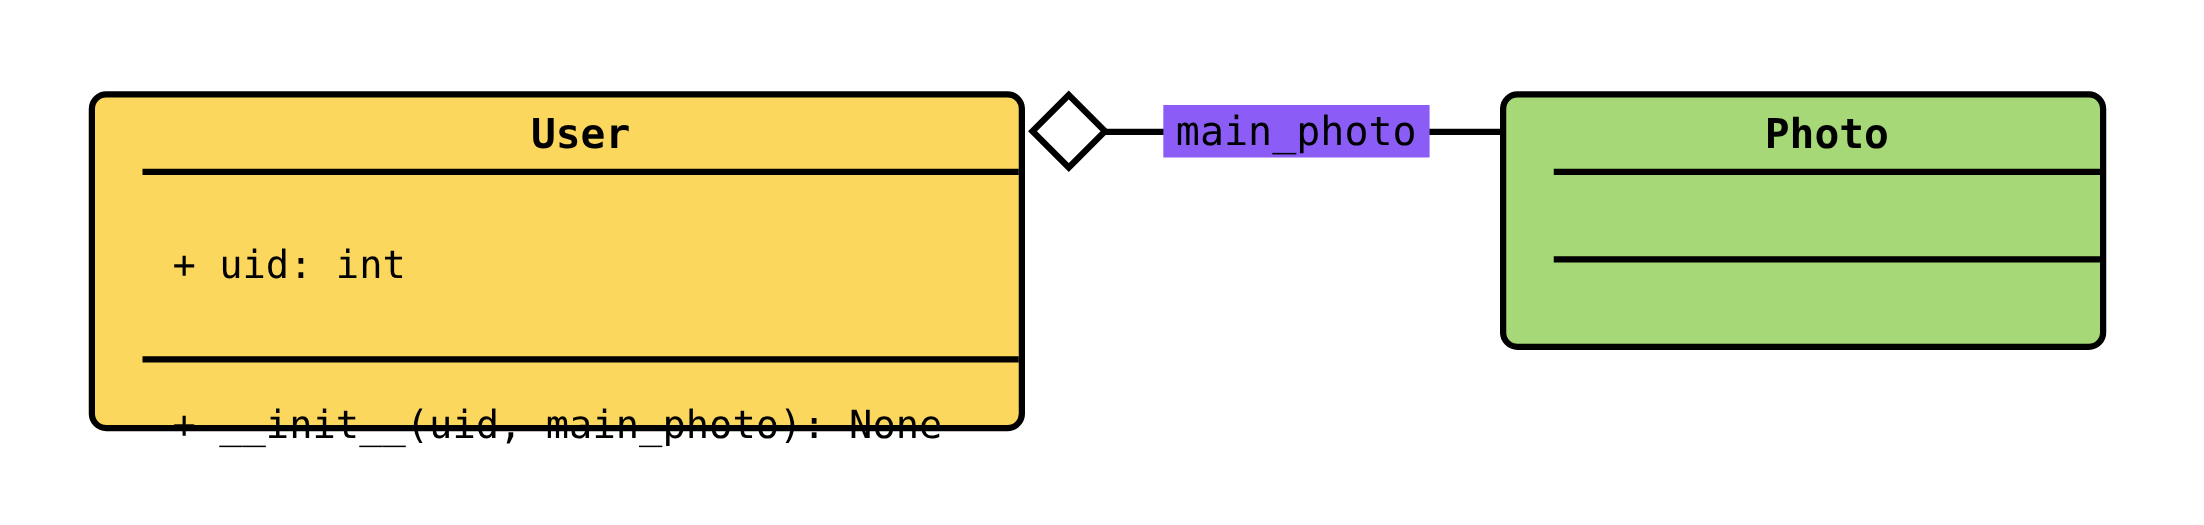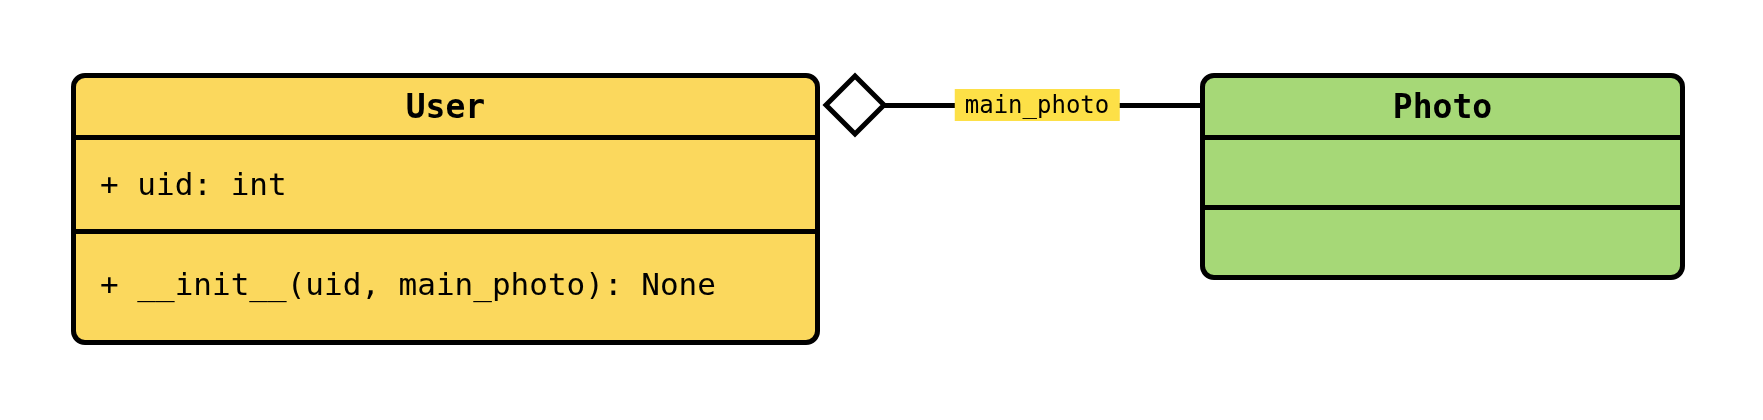--- a/index.html
+++ b/index.html
@@ -16,20 +16,21 @@
     font-family: "DejaVu Sans Mono", "Liberation Mono", monospace;
     color: #000000;
   }
   .uml-class {
     position: absolute;
     box-sizing: border-box;
     border: 5px solid #000000;
     border-radius: 14px;
     display: flex;
     flex-direction: column;
+    padding-left: 38px;
   }
   .uml-class-user {
     left: 71px;
     top: 73px;
     width: 749px;
     height: 272px;
   }
   .uml-class-photo {
     left: 1200px;
     top: 73px;
@@ -49,21 +50,21 @@
   .uml-compartment {
     box-sizing: border-box;
     display: flex;
     flex-direction: column;
     justify-content: center;
     padding-left: 24px;
     font-size: 31px;
     flex: 0 0 auto;
   }
   .uml-class-user .uml-attrs {
-    height: 94px;
+    height: 150px;
     border-bottom: 5px solid #000000;
     gap: 24px;
   }
   .uml-class-user .uml-methods {
     height: 100px;
   }
   .uml-class-photo .uml-attrs {
     height: 70px;
     border-bottom: 5px solid #000000;
   }
@@ -84,23 +85,23 @@
     width: 316px;
     height: 5px;
     background: #000000;
     z-index: 1;
   }
   .edge-label {
     position: absolute;
     left: 1037px;
     top: 105px;
     transform: translate(-50%, -50%);
-    background: #fde047;
+    background: #8b5cf6;
     padding: 2px 10px;
-    font-size: 24px;
+    font-size: 32px;
     z-index: 2;
     white-space: pre;
   }
   .diamond-svg {
     position: absolute;
     left: 822px;
     top: 72px;
     width: 66px;
     height: 66px;
     z-index: 3;

